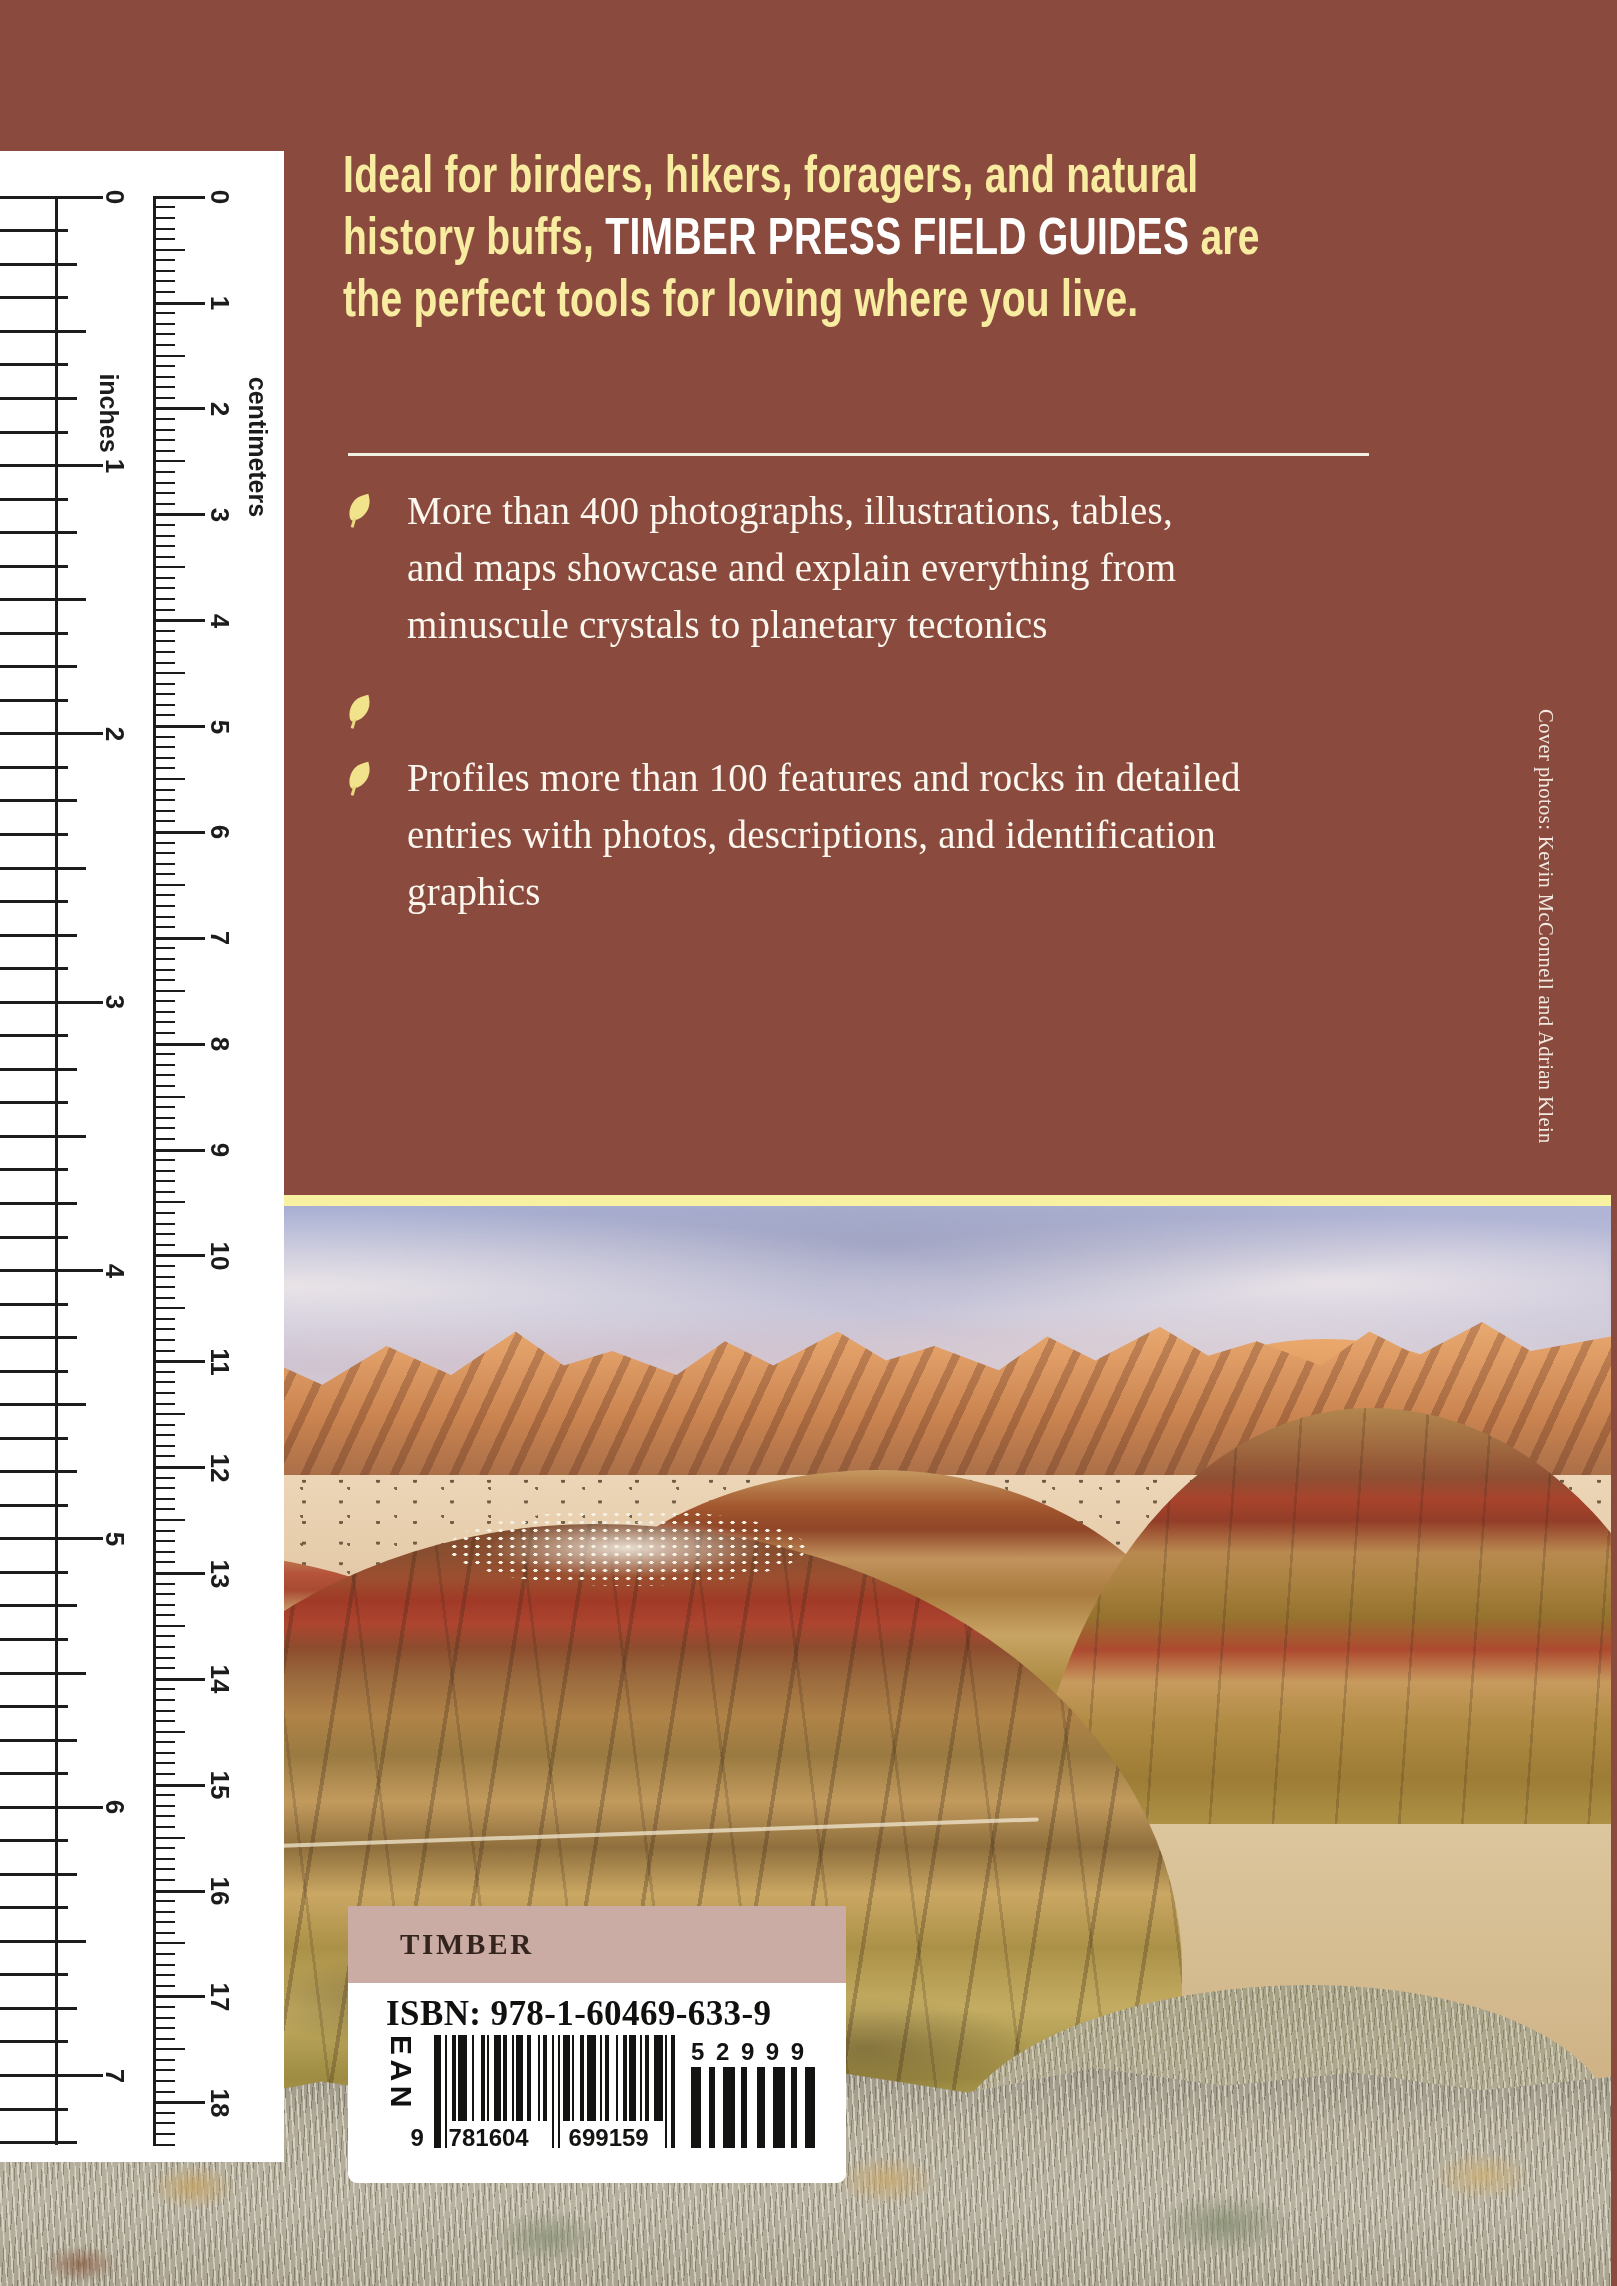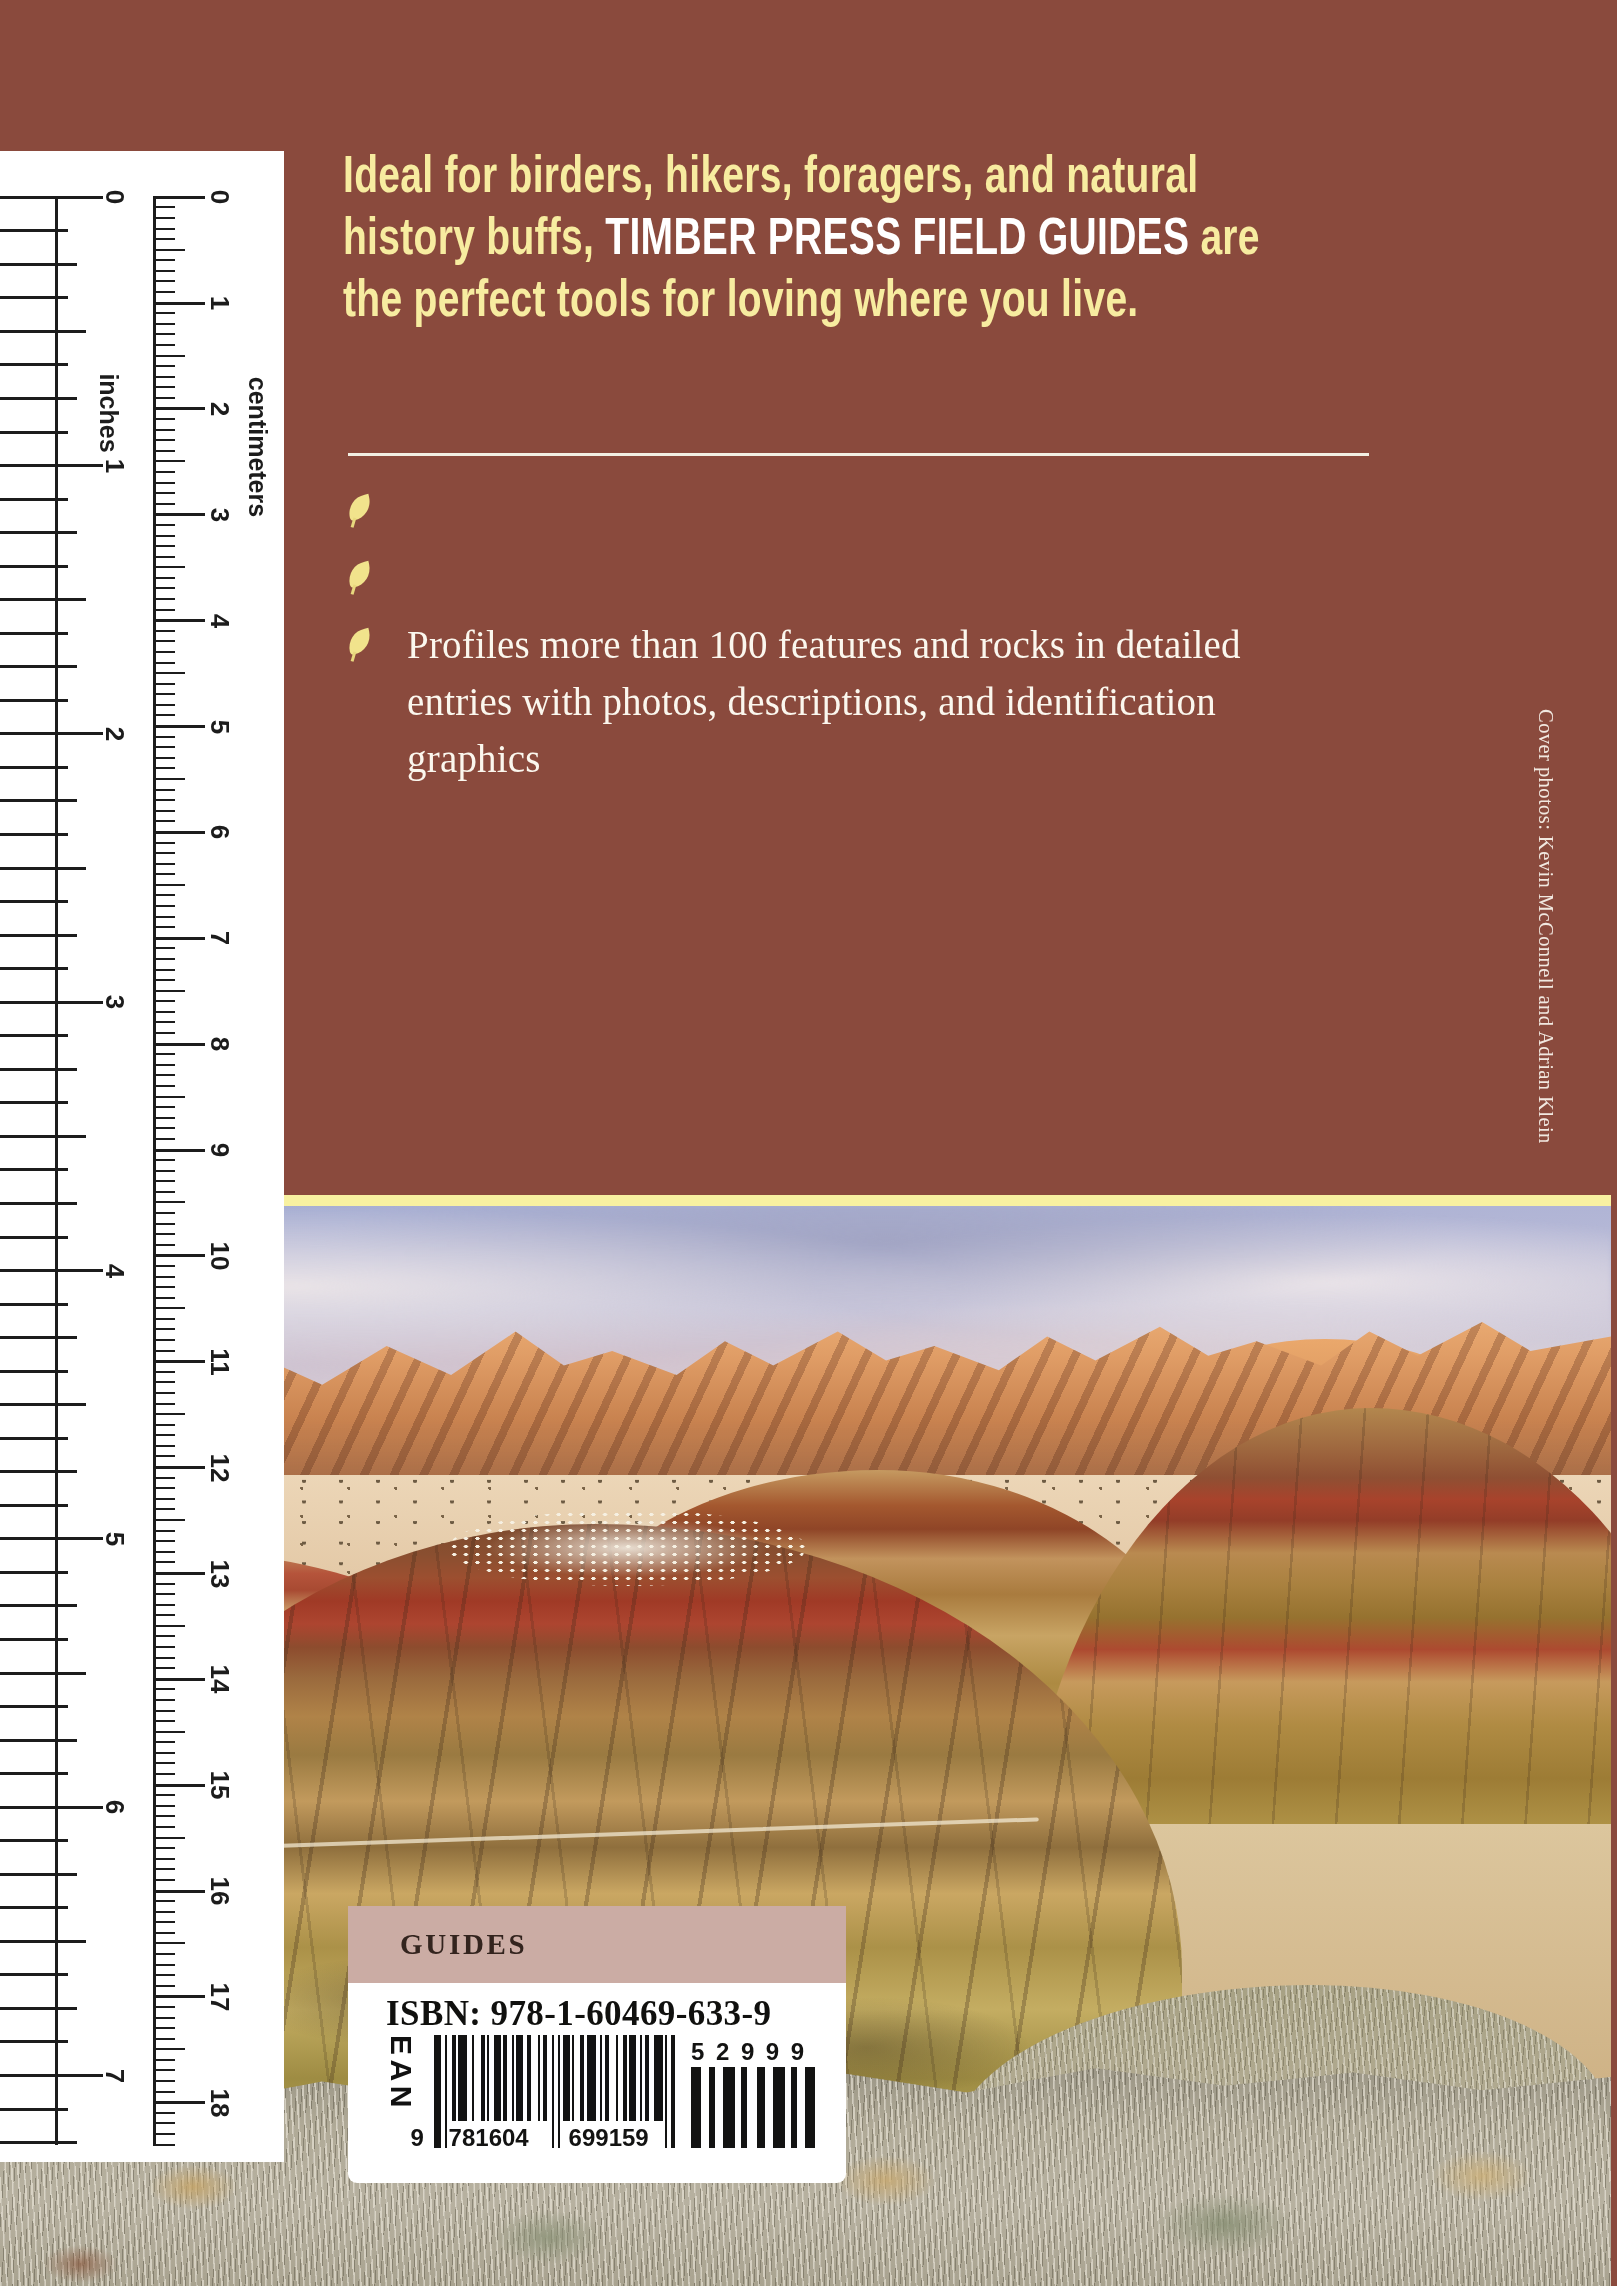--- a/index.html
+++ b/index.html
@@ -144,40 +144,43 @@
     <div>the perfect tools for loving where you live.</div>
   </div>
 
   <div class="title-rule"></div>
 
   <ul class="bullets" id="bullets">
       <li class="bullet">
         <span class="leaf-wrap">
           <span class="leaf"></span>
         </span>
+        <span class="bullet-text">More than 400 photographs, illustrations, tables,
+and maps showcase and explain everything from
+minuscule crystals to planetary tectonics</span>
       </li>
       <li class="bullet">
         <span class="leaf-wrap">
           <span class="leaf"></span>
         </span>
       </li>
       <li class="bullet">
         <span class="leaf-wrap">
           <span class="leaf"></span>
         </span>
         <span class="bullet-text">Profiles more than 100 features and rocks in detailed
 entries with photos, descriptions, and identification
 graphics</span>
       </li>
     </ul>
 
   <div class="credit">Cover photos: Kevin McConnell and Adrian Klein</div>
 
   <div class="price-box">
-    <span class="category">GUIDES</span>
+    <span class="category">TIMBER</span>
   </div>
 
   <div class="isbn-box">
     <div class="isbn-label">ISBN: 978-1-60469-633-9</div>
   </div>
   <div class="ean">EAN</div>
   <div class="barcode" id="barcode-main">
     <div class="bc-digits">
       <span class="bc-d1">9</span>
       <span class="bc-d2">781604</span>

